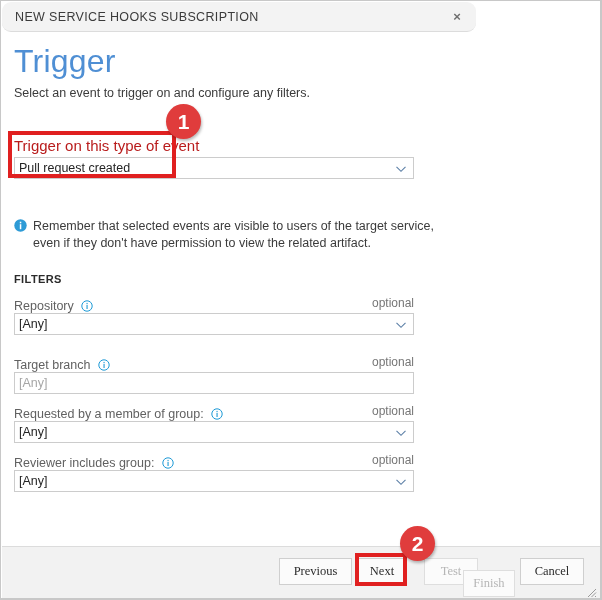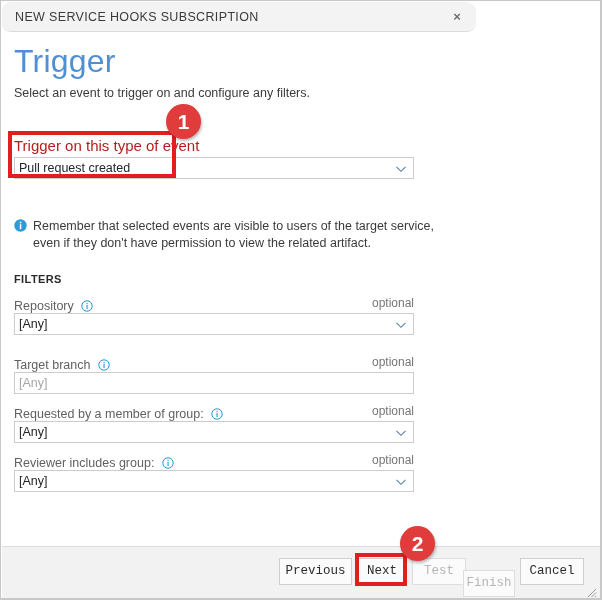--- a/index.html
+++ b/index.html
@@ -215,21 +215,21 @@
     border-top: 1px solid #dcdcdc;
     box-sizing: border-box;
   }
   .btn {
     position: absolute;
     top: 11px;
     height: 27px;
     box-sizing: border-box;
     border: 1px solid #cfcfcf;
     background: #fbfbfb;
-    font-family: Liberation Mono, monospace;
+    font-family: Liberation Serif, serif;
     font-size: 12.5px;
     color: #2b2b2b;
     cursor: pointer;
     text-align: center;
     line-height: 25px;
     padding: 0;
   }
   .btn.disabled {
     color: #b6b6b6;
     background: #fbfbfb;
@@ -395,21 +395,21 @@
               </svg>
           </span>
         </div>
       </div>
 
     </div>
 
     <div class="footer">
       <button class="btn" style="left:277px; width:73px;">Previous</button>
       <button class="btn" style="left:355px; width:50px;">Next</button>
-      <button class="btn disabled" style="left:410px; width:54px;">Test</button>
+      <button class="btn disabled" style="left:422px; width:54px;">Test</button>
       <button class="btn disabled" style="left:461px; width:52px;margin-top:12px;">Finish</button>
       <button class="btn" style="left:518px; width:64px;">Cancel</button>
 
       <span class="resize-grip">
         <svg width="12" height="12" viewBox="0 0 12 12">
           <path d="M11 3 L3 11 M11 6.5 L6.5 11 M11 10 L10 11" stroke="#9a9a9a" stroke-width="1" fill="none"></path>
         </svg>
       </span>
     </div>
 

